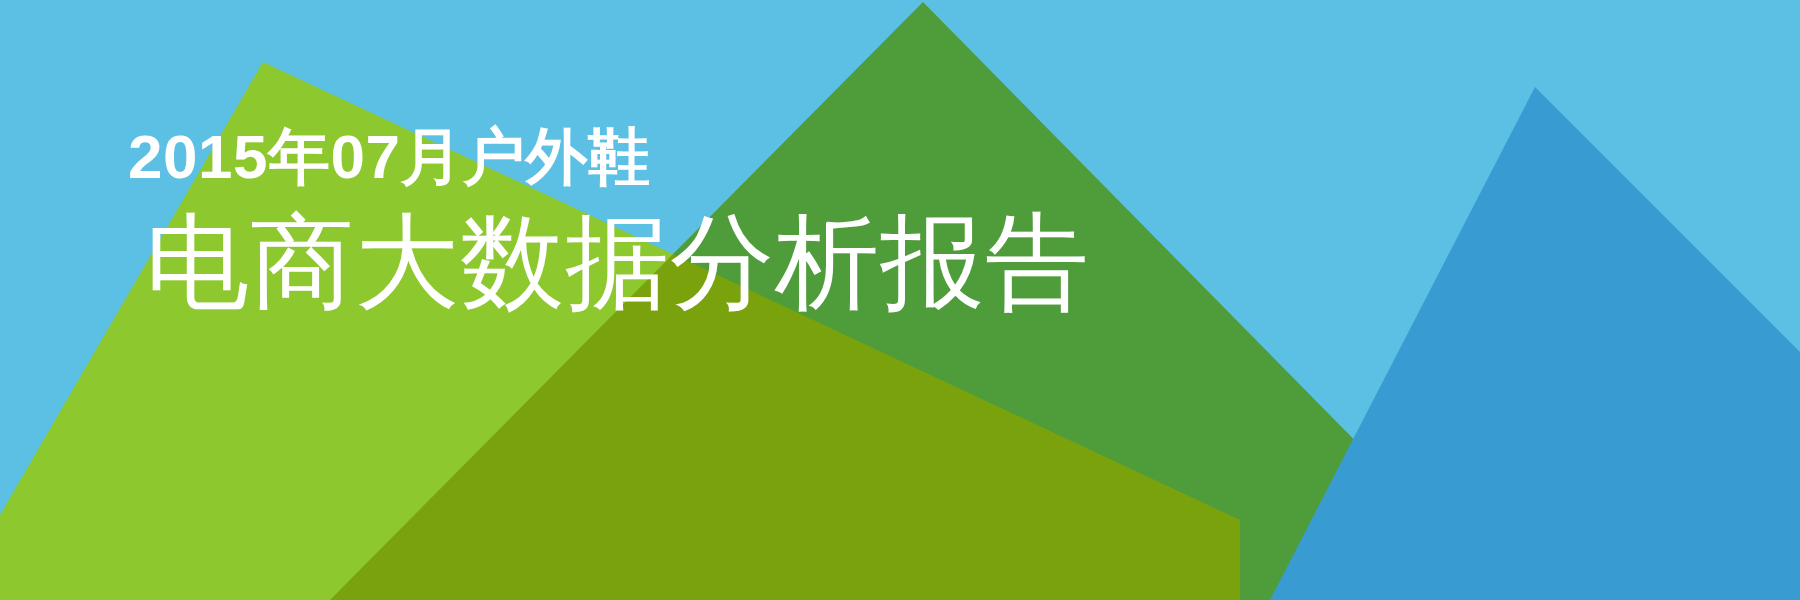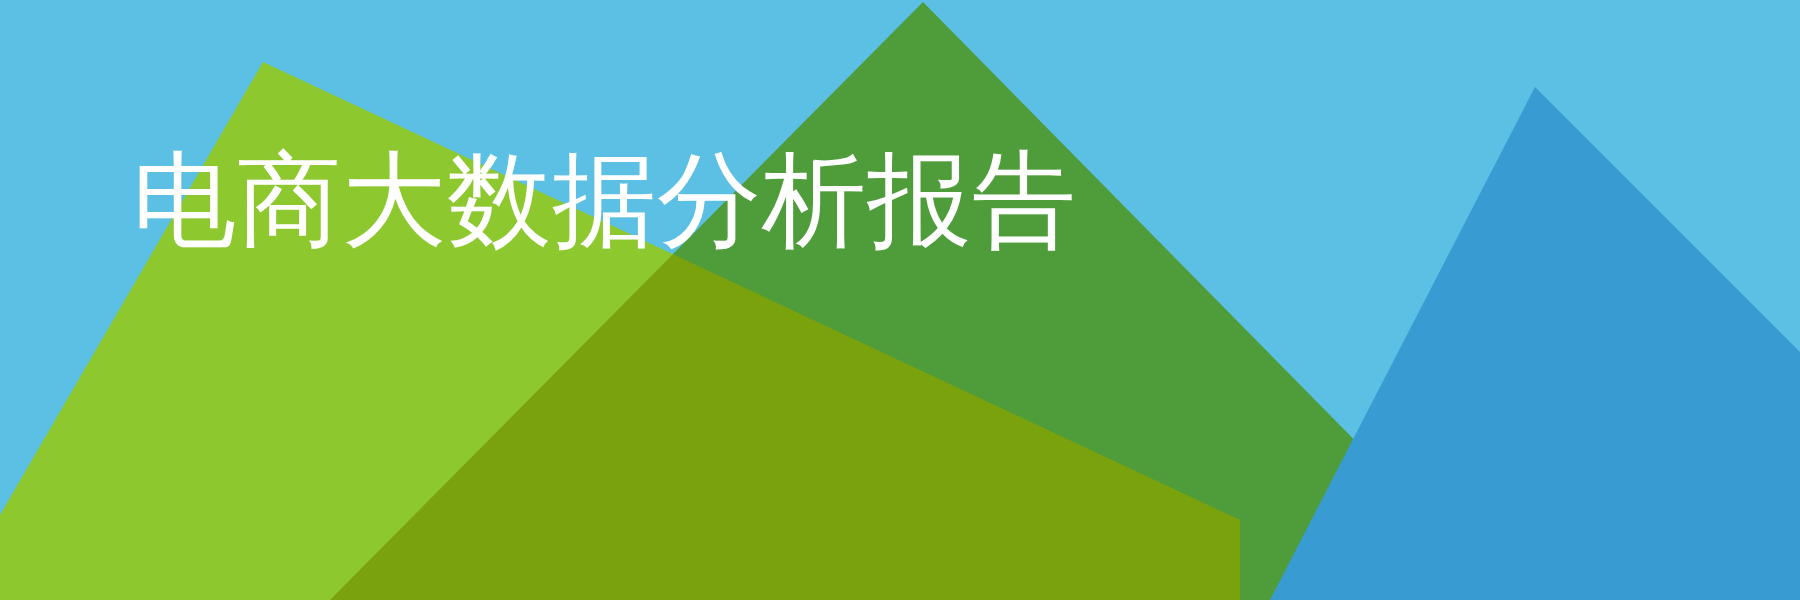--- a/index.html
+++ b/index.html
@@ -36,21 +36,21 @@
   #title-line-1 {
     display: block;
     font-size: 62px;
     font-weight: 700;
     letter-spacing: 0.5px;
     white-space: nowrap;
   }
   #title-line-2 {
     display: block;
     margin-top: 22px;
-    margin-left: 4px;
+    margin-left: 17px;
     font-size: 104px;
     font-weight: 400;
     letter-spacing: 1px;
     white-space: nowrap;
   }
 </style>
 </head>
 <body>
 
 <div id="banner">
@@ -60,16 +60,17 @@
     <rect x="0" y="0" width="1800" height="600" fill="#5BC0E3"></rect>
 
     <polygon points="263,62 1240,520 1240,600 0,600 0,515" fill="#8CC82E"></polygon>
 
     <polygon points="923,2 1512,600 330,600" fill="#D8C828" fill-opacity="0.88" style="mix-blend-mode:multiply"></polygon>
 
     <polygon points="1535,87 1800,352 1800,600 1270,600" fill="#389BD2"></polygon>
   </svg>
 
   <div id="title-block">
+    <span id="title-line-1">2015年07月户外鞋</span>
     <span id="title-line-2">电商大数据分析报告</span>
   </div>
 
 </div>
 
 </body></html>

